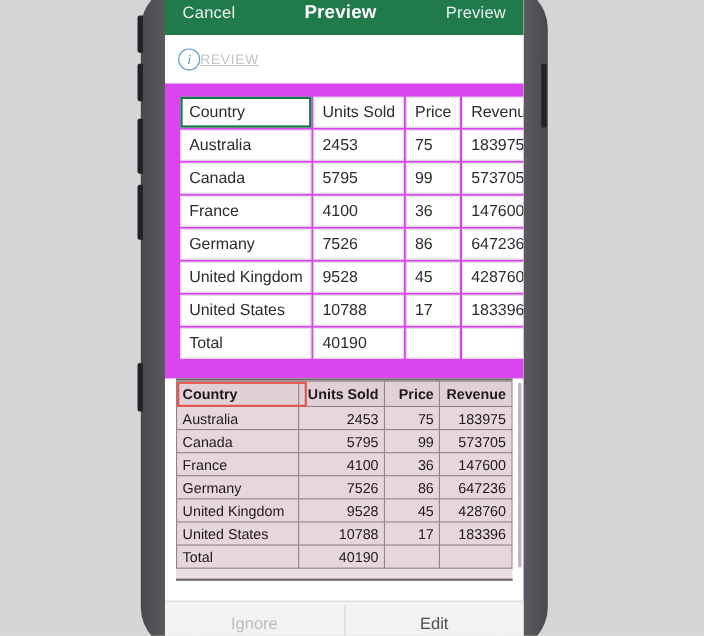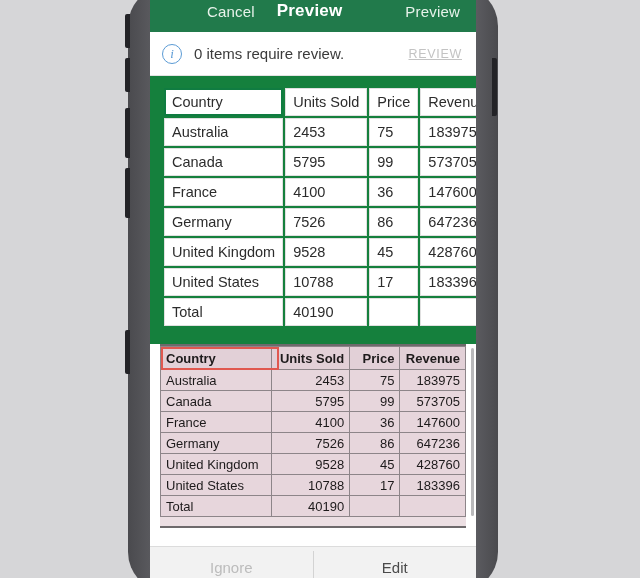--- a/index.html
+++ b/index.html
@@ -55,21 +55,20 @@
     align-items: center;
     justify-content: space-between;
     padding: 0 16px;
     color: #ffffff;
   }
   .hdr-btn {
     font-size: 15px;
     color: #e7f2ea;
     letter-spacing: .2px;
     cursor: pointer;
-    margin-left: 41px;
   }
   .hdr-title {
     font-size: 17px;
     font-weight: bold;
     color: #ffffff;
     letter-spacing: .2px;
   }
 
   
   .banner {
@@ -101,21 +100,21 @@
     font-size: 12.5px;
     letter-spacing: .7px;
     color: #c3c3c3;
     text-decoration: underline;
   }
 
   
   .app-body {
     position: relative;
     height: 476px;
-    background: #15803d;
+    background: #d946ef;
     overflow: hidden;
   }
 
   
   .parsed-wrap { padding: 10px 12px 0 12px; }
   .ptable { border-collapse: separate; border-spacing: 2px; width: 100%; }
   .ptable td {
     border: 1px solid #e0e0e0;
     background: #ffffff;
     font-size: 14.5px;
@@ -224,21 +223,20 @@
   <div class="phone-inner">
 
     <div class="app-header">
       <div class="hdr-btn">Cancel</div>
       <div class="hdr-title">Preview</div>
       <div class="hdr-btn">Preview</div>
     </div>
 
     <div class="banner">
       <div class="info-icon">i</div>
-      <div class="banner-text">0 items require review.</div>
       <div class="banner-action">REVIEW</div>
     </div>
 
     <div class="app-body">
 
       <div class="parsed-wrap">
         <table class="ptable">
           <tbody>
             <tr>
               <td class="c-country sel">Country</td>

